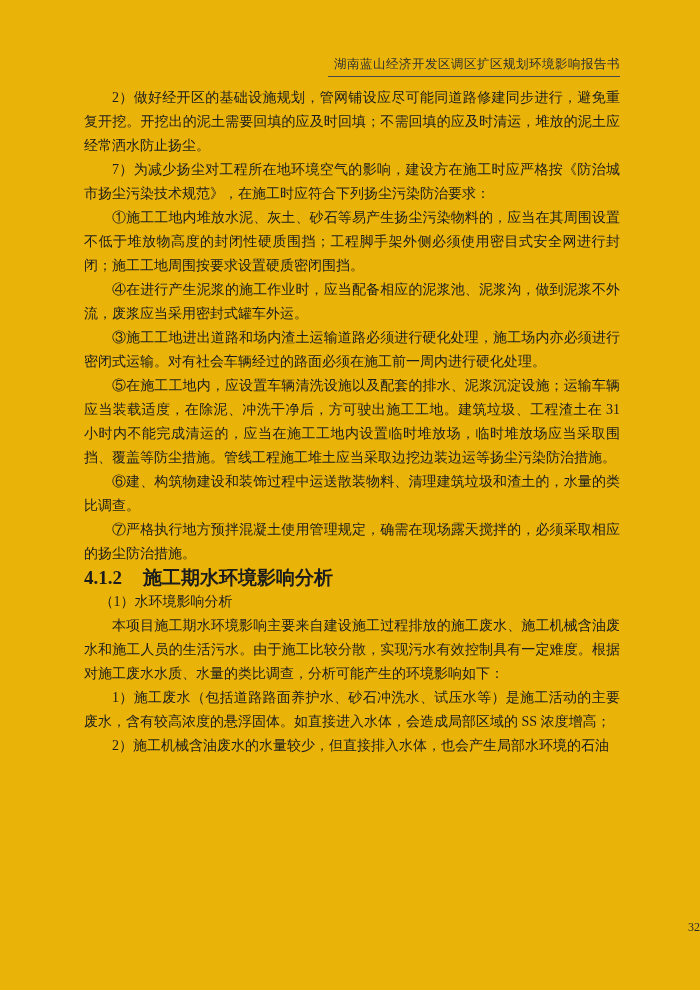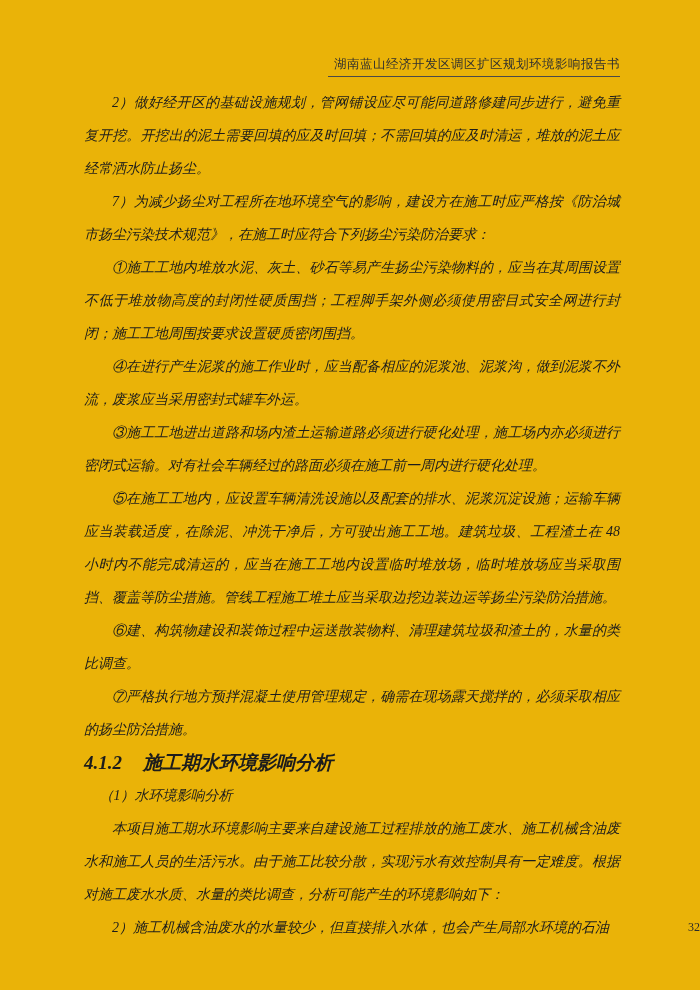--- a/index.html
+++ b/index.html
@@ -31,24 +31,23 @@
     padding-bottom: 3px;
     padding-left: 6px;
     border-bottom: 1px solid #4a4a4a;
   }
   .doc-body {
     position: absolute;
     top: 86px;
     left: 84px;
     right: 80px;
     font-size: 14px;
-    line-height: 33px;
+    line-height: 24px;
     text-align: justify;
     text-justify: inter-ideograph;
-    font-style: italic;
   }
   .doc-body p {
     margin: 0;
     padding: 0;
   }
   .para {
     text-indent: 2em;
   }
   .heading {
     font-weight: bold;
@@ -80,26 +79,27 @@
   <div class="page-header">
     <span class="header-title">湖南蓝山经济开发区调区扩区规划环境影响报告书</span>
   </div>
 
   <div class="doc-body">
       <p class="para">2）做好经开区的基础设施规划，管网铺设应尽可能同道路修建同步进行，避免重复开挖。开挖出的泥土需要回填的应及时回填；不需回填的应及时清运，堆放的泥土应经常洒水防止扬尘。</p>
       <p class="para">7）为减少扬尘对工程所在地环境空气的影响，建设方在施工时应严格按《防治城市扬尘污染技术规范》，在施工时应符合下列扬尘污染防治要求：</p>
       <p class="para">①施工工地内堆放水泥、灰土、砂石等易产生扬尘污染物料的，应当在其周围设置不低于堆放物高度的封闭性硬质围挡；工程脚手架外侧必须使用密目式安全网进行封闭；施工工地周围按要求设置硬质密闭围挡。</p>
       <p class="para">④在进行产生泥浆的施工作业时，应当配备相应的泥浆池、泥浆沟，做到泥浆不外流，废浆应当采用密封式罐车外运。</p>
       <p class="para">③施工工地进出道路和场内渣土运输道路必须进行硬化处理，施工场内亦必须进行密闭式运输。对有社会车辆经过的路面必须在施工前一周内进行硬化处理。</p>
-      <p class="para">⑤在施工工地内，应设置车辆清洗设施以及配套的排水、泥浆沉淀设施；运输车辆应当装载适度，在除泥、冲洗干净后，方可驶出施工工地。建筑垃圾、工程渣土在 48 小时内不能完成清运的，应当在施工工地内设置临时堆放场，临时堆放场应当采取围挡、覆盖等防尘措施。管线工程施工堆土应当采取边挖边装边运等扬尘污染防治措施。</p>
+      <p class="para">⑤在施工工地内，应设置车辆清洗设施以及配套的排水、泥浆沉淀设施；运输车辆应当装载适度，在除泥、冲洗干净后，方可驶出施工工地。建筑垃圾、工程渣土在 31 小时内不能完成清运的，应当在施工工地内设置临时堆放场，临时堆放场应当采取围挡、覆盖等防尘措施。管线工程施工堆土应当采取边挖边装边运等扬尘污染防治措施。</p>
       <p class="para">⑥建、构筑物建设和装饰过程中运送散装物料、清理建筑垃圾和渣土的，水量的类比调查。</p>
       <p class="para">⑦严格执行地方预拌混凝土使用管理规定，确需在现场露天搅拌的，必须采取相应的扬尘防治措施。</p>
       <p class="heading"><span class="h-num">4.1.2</span><span>施工期水环境影响分析</span></p>
       <p class="subpara">（1）水环境影响分析</p>
       <p class="para">本项目施工期水环境影响主要来自建设施工过程排放的施工废水、施工机械含油废水和施工人员的生活污水。由于施工比较分散，实现污水有效控制具有一定难度。根据对施工废水水质、水量的类比调查，分析可能产生的环境影响如下：</p>
+      <p class="para">1）施工废水（包括道路路面养护水、砂石冲洗水、试压水等）是施工活动的主要废水，含有较高浓度的悬浮固体。如直接进入水体，会造成局部区域的 SS 浓度增高；</p>
       <p class="para">2）施工机械含油废水的水量较少，但直接排入水体，也会产生局部水环境的石油</p>
     </div>
 
   <div class="page-footer">
     <span>32</span>
   </div>
 
 </div>
 
 </body></html>

